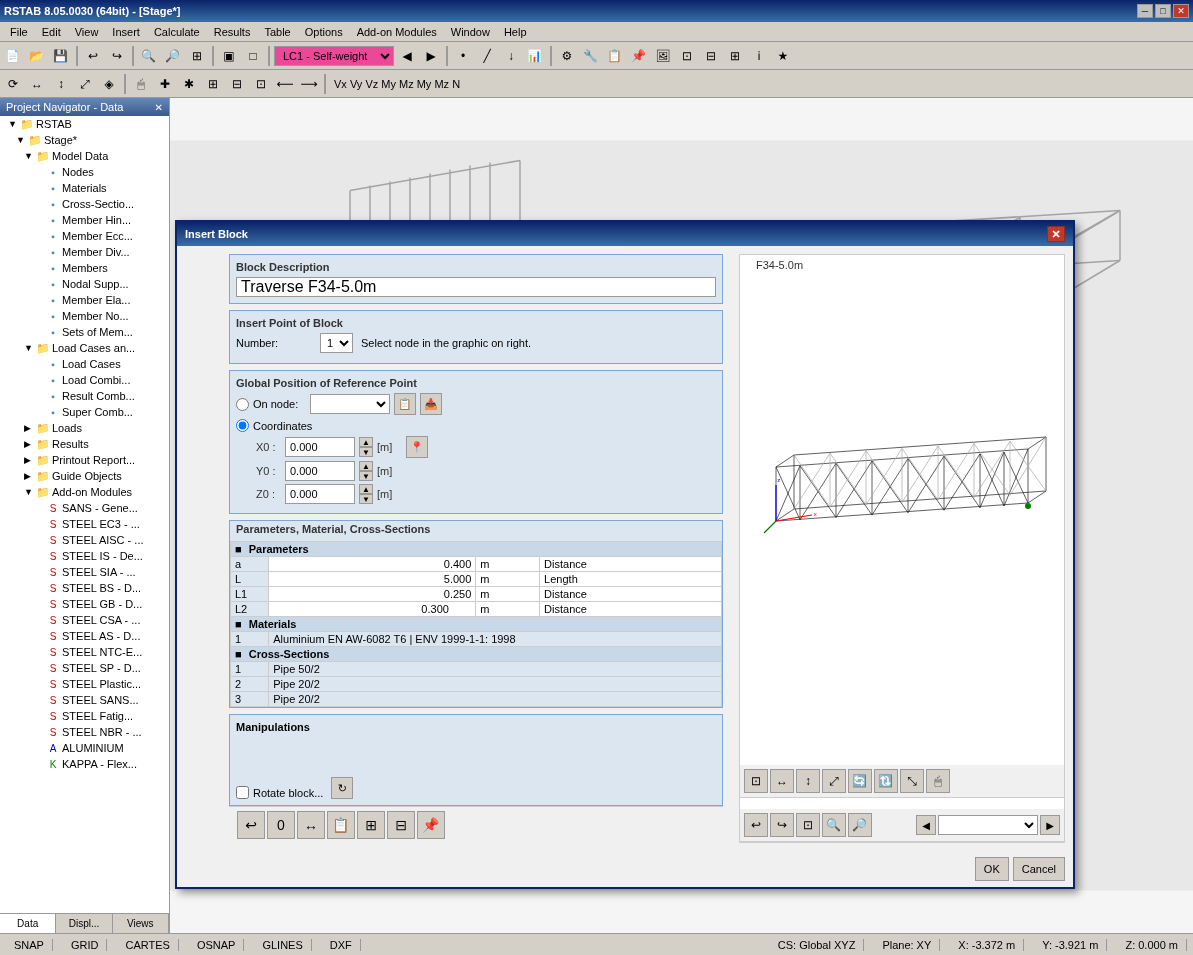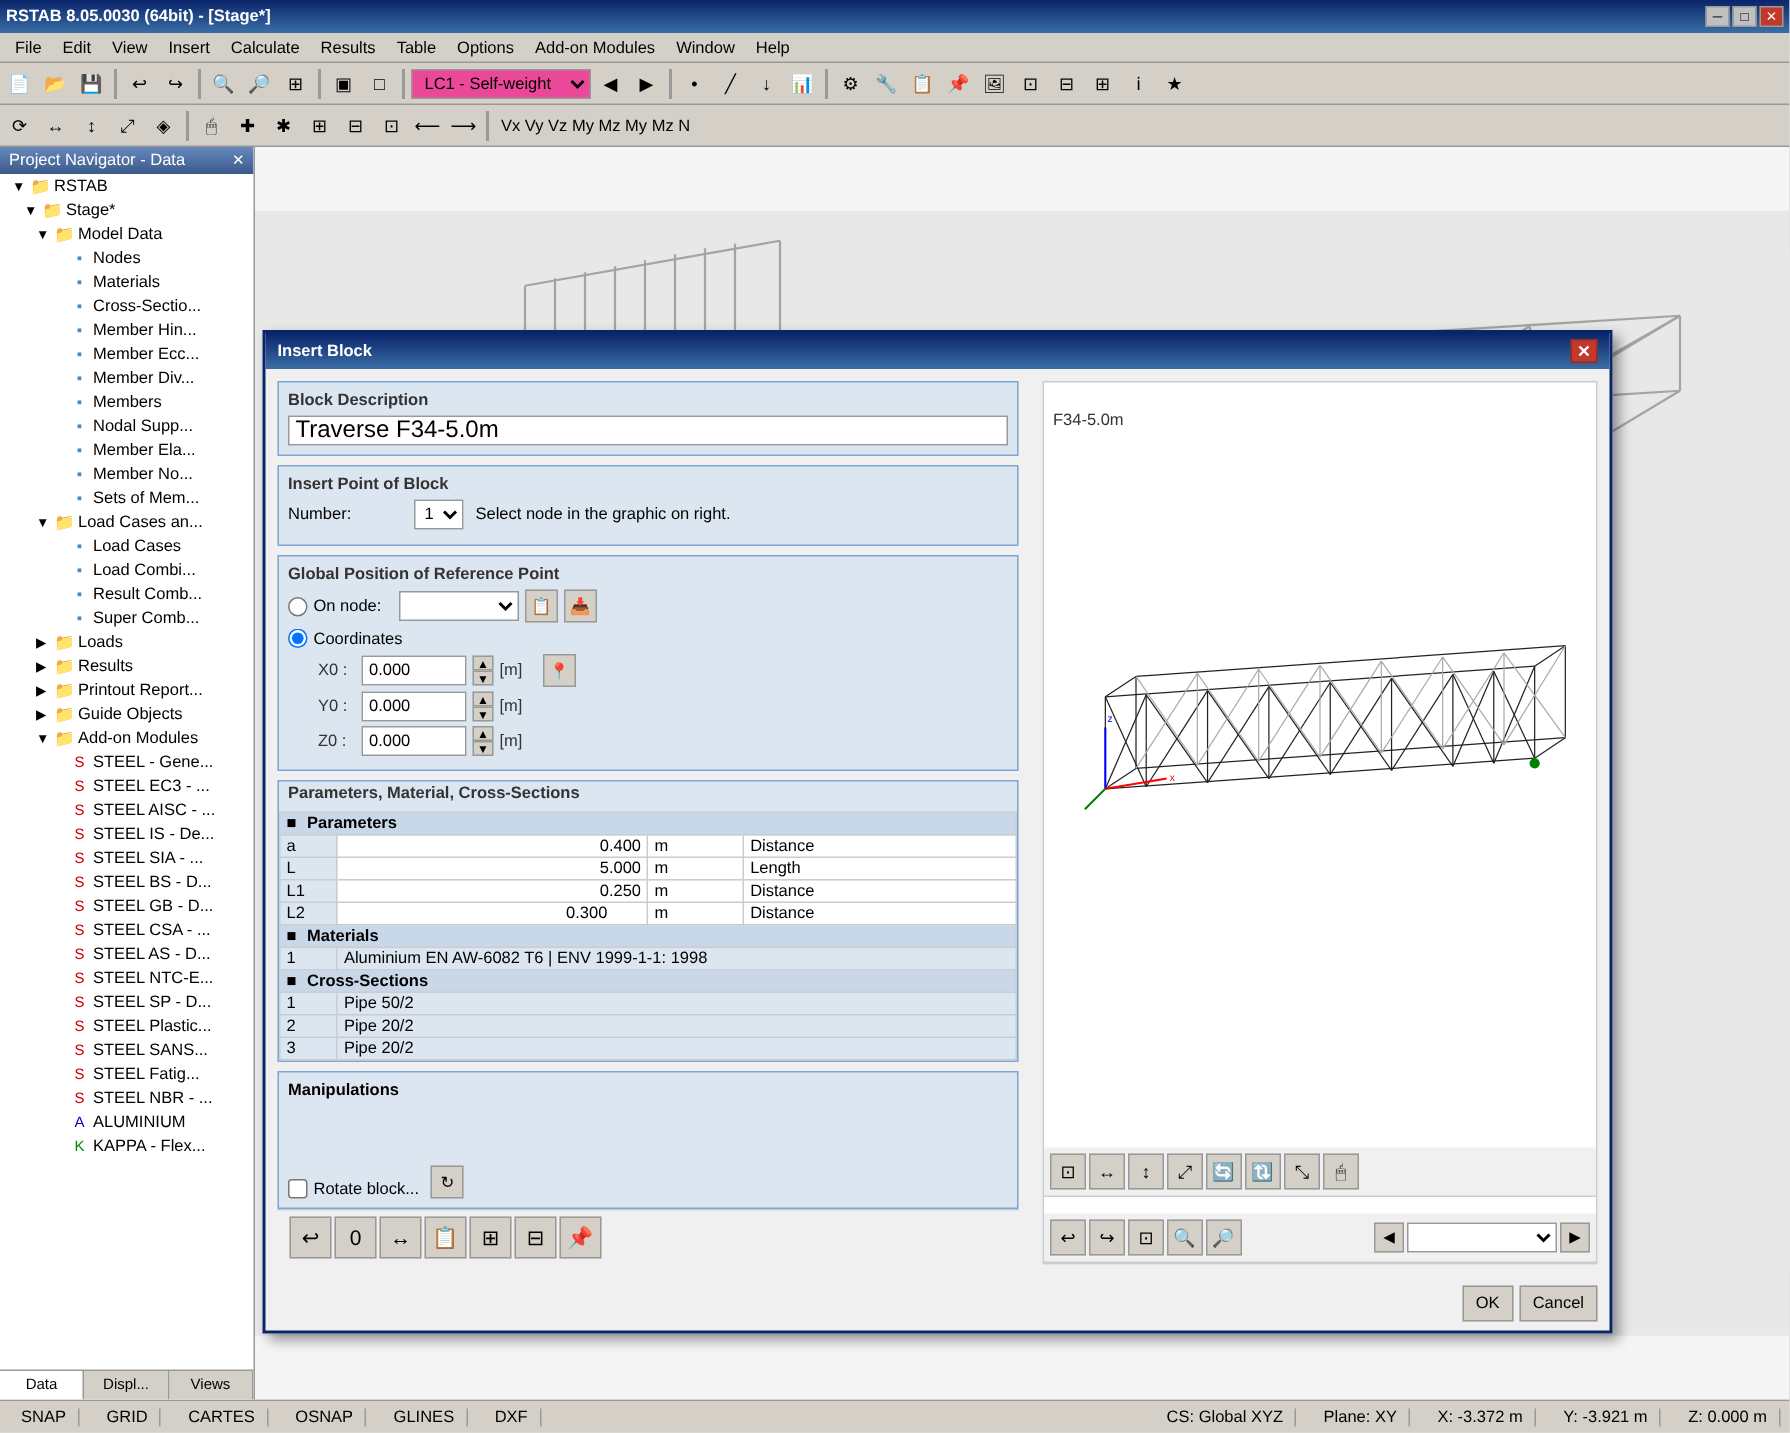--- a/index.html
+++ b/index.html
@@ -45,28 +45,28 @@
     
     .toolbar2 { background: #d4d0c8; border-bottom: 1px solid #999; padding: 2px; display: flex; align-items: center; gap: 2px; height: 28px; }
     
     
     .dialog-overlay { position: fixed; top: 0; left: 0; width: 100%; height: 100%; pointer-events: none; z-index: 100; }
     
     
     .dialog { position: absolute; top: 220px; left: 175px; width: 900px; background: #f0f0f0; border: 2px solid #0a246a; box-shadow: 4px 4px 8px rgba(0,0,0,0.4); pointer-events: all; display: flex; flex-direction: column; }
     .dialog-title { background: linear-gradient(to bottom, #0a246a, #3a6ea5); color: white; padding: 4px 8px; display: flex; justify-content: space-between; align-items: center; height: 24px; font-size: 11px; font-weight: bold; }
     .dialog-close { background: #c0392b; color: white; border: 1px solid #922b21; width: 18px; height: 16px; cursor: pointer; display: flex; align-items: center; justify-content: center; font-size: 11px; font-weight: bold; }
-    .dialog-body { display: flex; gap: 0; }
+    .dialog-body { display: flex; gap: 0; padding-left: 44px; }
     
     
     .dialog-left { width: 510px; padding: 8px; flex-shrink: 0; }
     
     
     .dialog-right { flex: 1; background: white; border: 1px solid #ccc; margin: 8px; position: relative; min-height: 560px; }
-    .preview-label { position: absolute; top: 4px; left: 6px; font-size: 11px; color: #333; margin-top: 15px; }
+    .preview-label { position: absolute; top: 4px; left: 16px; font-size: 11px; color: #333; }
     
     
     .form-group { display: flex; align-items: center; margin-bottom: 4px; gap: 4px; }
     .form-label { font-size: 11px; min-width: 80px; }
     .form-input { border: 1px solid #999; background: white; padding: 2px 4px; font-size: 16px; height: 20px; }
     
     
     .block-desc-section { background: #dce6f0; border: 1px solid #7ba7d4; padding: 6px; margin-bottom: 6px; }
     .section-title { font-size: 11px; font-weight: bold; color: #333; margin-bottom: 4px; }
     
@@ -330,21 +330,21 @@
         <span>Guide Objects</span>
       </div>
       <div class="tree-item" style="padding-left:24px;">
         <span class="tree-expand">▼</span>
         <span class="tree-icon folder-icon">📁</span>
         <span>Add-on Modules</span>
       </div>
       <div class="tree-item" style="padding-left:34px;">
         <span class="tree-expand"> </span>
         <span class="tree-icon" style="color:#c00;font-size:10px;">S</span>
-        <span>STEEL - Gene...</span>
+        <span>SANS - Gene...</span>
       </div>
       <div class="tree-item" style="padding-left:34px;">
         <span class="tree-expand"> </span>
         <span class="tree-icon" style="color:#c00;font-size:10px;">S</span>
         <span>STEEL EC3 - ...</span>
       </div>
       <div class="tree-item" style="padding-left:34px;">
         <span class="tree-expand"> </span>
         <span class="tree-icon" style="color:#c00;font-size:10px;">S</span>
         <span>STEEL AISC - ...</span>

